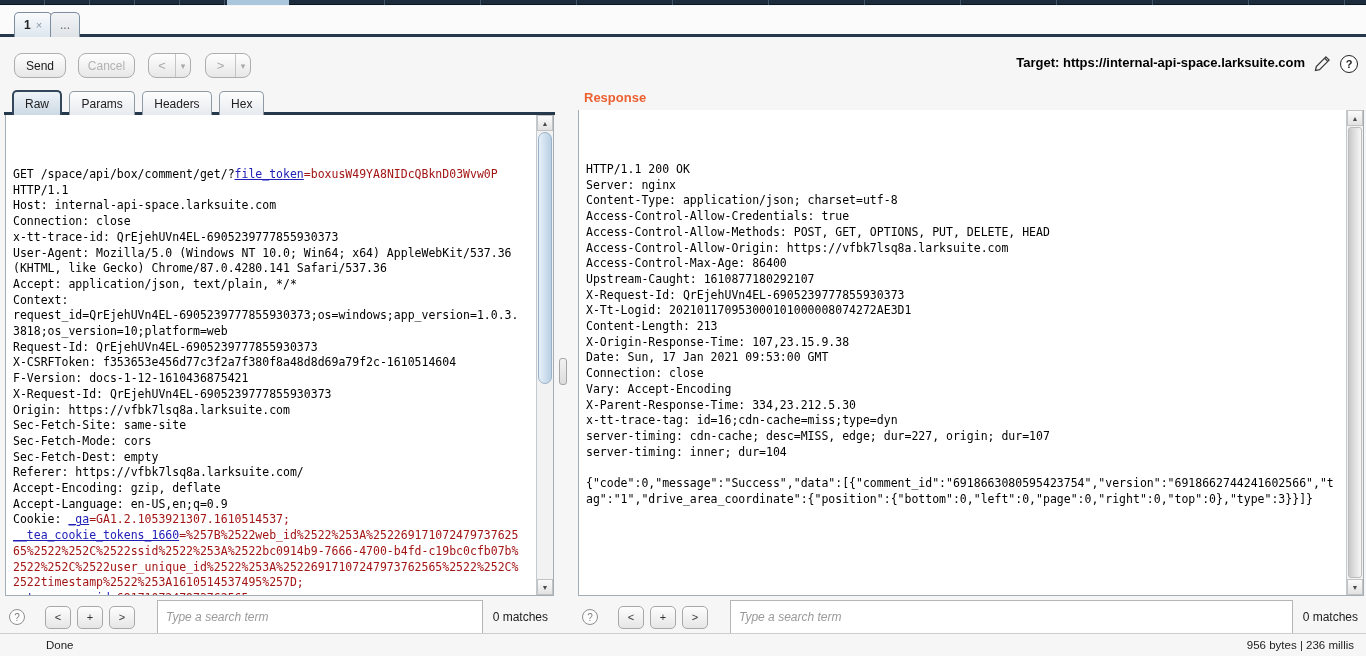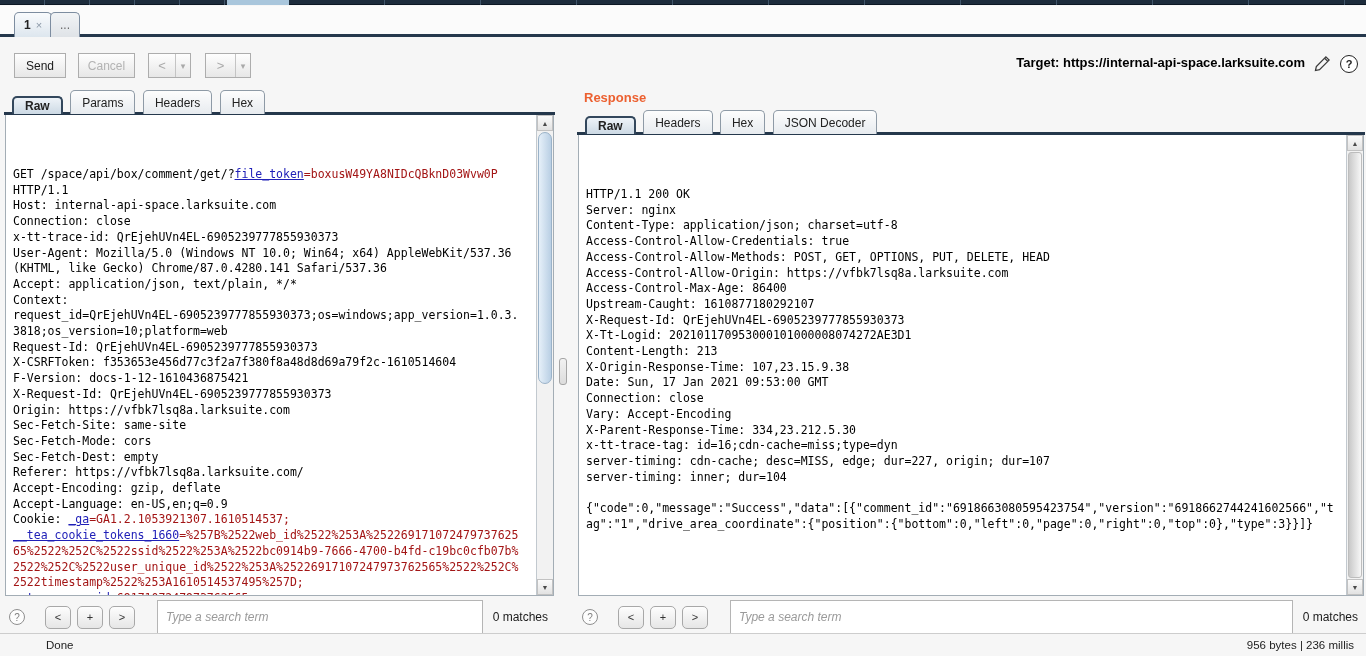--- a/index.html
+++ b/index.html
@@ -19,21 +19,21 @@
   .reptab-row::after { content:""; position:absolute; left:0; right:0; bottom:0; height:3px; background:#25384c; }
   .reptab { position:absolute; bottom:0; height:25px; border:1px solid #7d8da0; border-bottom:none;
     border-radius:5px 5px 0 0; background:linear-gradient(#f9fbfd,#dde6ee); font-size:12px; color:#222;
     display:flex; align-items:center; gap:5px; padding:0 9px; z-index:2; }
   .reptab.more { left:50px; background:linear-gradient(#f2f4f6,#dfe3e7); color:#666; }
   .reptab.active { left:14px; font-weight:bold; }
   .tabclose { color:#8b99a7; font-size:11px; font-weight:normal; }
 
   
   .toolbar { position:absolute; top:37px; left:0; width:1366px; height:52px; }
-  .btn { position:absolute; top:16px; height:25px; border:1px solid #adadad; border-radius:0;
+  .btn { position:absolute; top:16px; height:25px; border:1px solid #adadad; border-radius:8px;
     background:linear-gradient(#fefefe,#e7e7e7); font-size:12px; color:#1a1a1a;
     display:flex; align-items:center; justify-content:center; cursor:default; }
   .btn.disabled { color:#b3b3b3; }
   #send-btn { left:14px; width:52px; }
   #cancel-btn { left:78px; width:57px; }
   .splitbtn { gap:0; padding:0; }
   #prev-btn { left:148px; width:43px; }
   #next-btn { left:205px; width:46px; }
   .splitbtn .main { flex:1; text-align:center; color:#a9a9a9; font-size:13px; }
   .splitbtn .dd { width:15px; border-left:1px solid #c4c4c4; color:#a9a9a9; font-size:9px; text-align:center; align-self:stretch; display:flex; align-items:center; justify-content:center; }
@@ -45,22 +45,22 @@
   
   .panel { position:absolute; top:90px; height:540px; display:flex; flex-direction:column; }
   #panel-request { left:5px; width:549px; }
   #panel-response { left:578px; width:786px; }
   .panel-title { height:20px; font-size:13px; font-weight:bold; color:#ec6030; padding-left:6px; }
   .tabstrip { height:25px; position:relative; padding-left:7px; }
   .tabstrip::after { content:""; position:absolute; left:-1px; right:-1px; bottom:0; height:3px; background:#25384c; }
   .ptab { position:relative; z-index:2; display:inline-flex; align-items:center; height:24px; margin-right:3px;
     padding:0 11px; font-size:12px; color:#222; border:1px solid #8e9aa6; border-bottom:none;
     border-radius:5px 5px 0 0; background:linear-gradient(#fdfdfd,#e7ebef); vertical-align:bottom; }
-  .ptab.active { border:2px solid #33475c; border-bottom:none; font-weight:bold;
-    background:linear-gradient(#eef3f8,#ccd9e4); height:18px; }
+  .ptab.active { border:2px solid #33475c; border-bottom:none; font-weight:normal;
+    background:linear-gradient(#eef3f8,#ccd9e4); height:25px; }
   .editor { flex:1; border:1px solid #a3adb5; border-top:none; background:#fff; position:relative; }
   .code { position:absolute; top:0; left:0; right:17px; bottom:0; overflow:hidden; padding:4px 0 0 7px;
     font-family:"DejaVu Sans Mono", monospace; font-size:11.5px; line-height:15.7px; color:#000; white-space:pre;margin-top:48px; }
   .code-line { white-space:pre; }
   .seg-n { color:#2020b8; text-decoration:underline; }
   .seg-v { color:#a31515; }
 
   
   .vscroll { position:absolute; top:0; right:0; bottom:0; width:17px; background:#f2f2f2; border-left:1px solid #c2c9cf; }
   .scroll-btn { position:absolute; left:0; right:0; height:16px; background:linear-gradient(#fbfbfb,#e2e2e2);
@@ -157,26 +157,20 @@
     <span class="sbtn">&gt;</span>
     <input type="text" placeholder="Type a search term" style="">
     <span class="matches">0 matches</span>
   </div>
 </div>
 
 <div class="splitter-handle"></div>
 
 <div class="panel" id="panel-response">
   <div class="panel-title">Response</div>
-  <div class="tabstrip">
-    <span class="ptab active">Raw</span>
-    <span class="ptab">Headers</span>
-    <span class="ptab">Hex</span>
-    <span class="ptab">JSON Decoder</span>
-  </div>
   <div class="editor">
     <div class="code" id="response-code"><div class="code-line">HTTP/1.1 200 OK</div><div class="code-line">Server: nginx</div><div class="code-line">Content-Type: application/json; charset=utf-8</div><div class="code-line">Access-Control-Allow-Credentials: true</div><div class="code-line">Access-Control-Allow-Methods: POST, GET, OPTIONS, PUT, DELETE, HEAD</div><div class="code-line">Access-Control-Allow-Origin: https://vfbk7lsq8a.larksuite.com</div><div class="code-line">Access-Control-Max-Age: 86400</div><div class="code-line">Upstream-Caught: 1610877180292107</div><div class="code-line">X-Request-Id: QrEjehUVn4EL-6905239777855930373</div><div class="code-line">X-Tt-Logid: 202101170953000101000008074272AE3D1</div><div class="code-line">Content-Length: 213</div><div class="code-line">X-Origin-Response-Time: 107,23.15.9.38</div><div class="code-line">Date: Sun, 17 Jan 2021 09:53:00 GMT</div><div class="code-line">Connection: close</div><div class="code-line">Vary: Accept-Encoding</div><div class="code-line">X-Parent-Response-Time: 334,23.212.5.30</div><div class="code-line">x-tt-trace-tag: id=16;cdn-cache=miss;type=dyn</div><div class="code-line">server-timing: cdn-cache; desc=MISS, edge; dur=227, origin; dur=107</div><div class="code-line">server-timing: inner; dur=104</div><div class="code-line">&nbsp;</div><div class="code-line">{"code":0,"message":"Success","data":[{"comment_id":"6918663080595423754","version":"6918662744241602566","t</div><div class="code-line">ag":"1","drive_area_coordinate":{"position":{"bottom":0,"left":0,"page":0,"right":0,"top":0},"type":3}}]}</div></div>
     <div class="vscroll">
       <div class="scroll-btn up">▲</div>
       <div class="thumb resp"></div>
       <div class="scroll-btn down">▼</div>
     </div>
   </div>
   <div class="searchrow">
     <span class="search-help">?</span>

